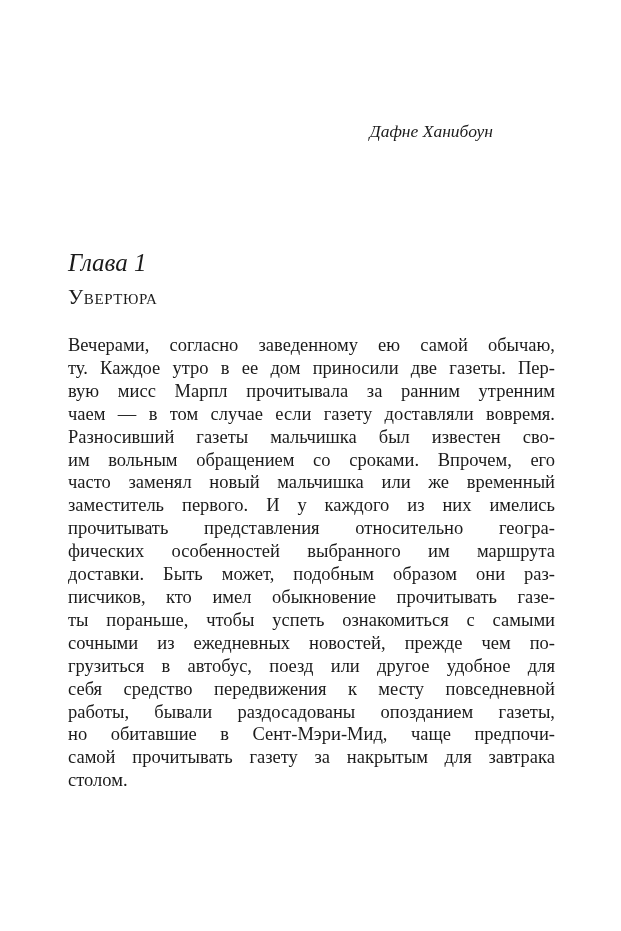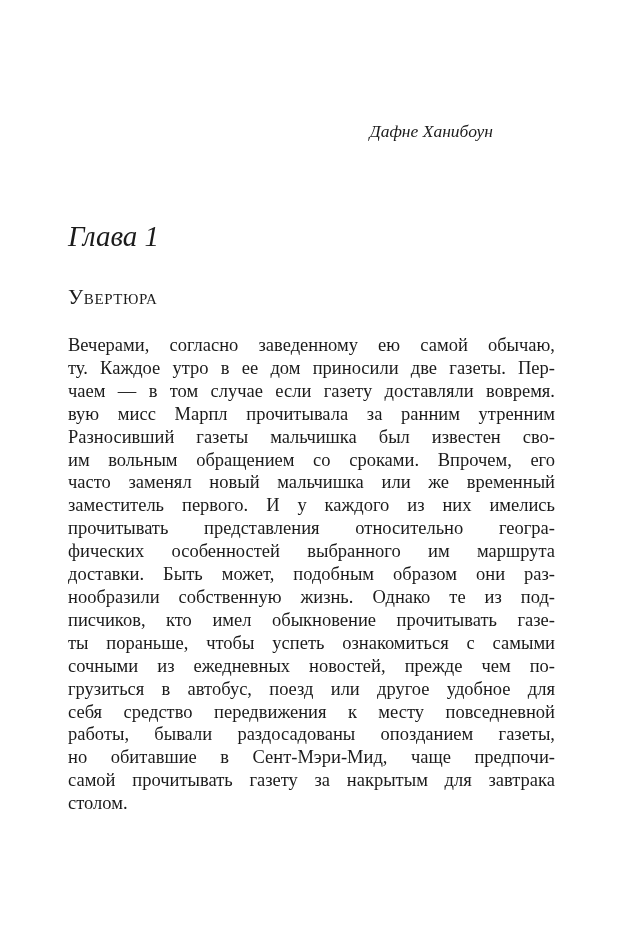--- a/index.html
+++ b/index.html
@@ -21,26 +21,26 @@
     top: 121px;
     left: 0;
     right: 128px;
     text-align: right;
     font-style: italic;
     font-size: 17.5px;
     line-height: 20px;
   }
   .chapter-title {
     position: absolute;
-    top: 222px;
+    top: 249px;
     left: 68px;
     margin: 0;
     font-style: italic;
     font-weight: normal;
-    font-size: 29px;
+    font-size: 25px;
     line-height: 28px;
   }
   .section-title {
     position: absolute;
     top: 285px;
     left: 68px;
     margin: 0;
     font-weight: normal;
     font-variant: small-caps;
     font-size: 21.5px;
@@ -69,30 +69,29 @@
 <div class="page">
   <div class="dedication">Дафне Ханибоун</div>
 
   <h1 class="chapter-title">Глава 1</h1>
 
   <h2 class="section-title">Увертюра</h2>
 
   <div class="body-text">
       <div class="body-line">Вечерами, согласно заведенному ею самой обычаю,</div>
       <div class="body-line">ту. Каждое утро в ее дом приносили две газеты. Пер-</div>
+      <div class="body-line">вую мисс Марпл прочитывала за ранним утренним</div>
       <div class="body-line">чаем — в том случае если газету доставляли вовремя.</div>
-      <div class="body-line">вую мисс Марпл прочитывала за ранним утренним</div>
       <div class="body-line">Разносивший газеты мальчишка был известен сво-</div>
       <div class="body-line">им вольным обращением со сроками. Впрочем, его</div>
       <div class="body-line">часто заменял новый мальчишка или же временный</div>
       <div class="body-line">заместитель первого. И у каждого из них имелись</div>
       <div class="body-line">прочитывать представления относительно геогра-</div>
       <div class="body-line">фических особенностей выбранного им маршрута</div>
       <div class="body-line">доставки. Быть может, подобным образом они раз-</div>
-      <div class="body-line">нообразили собственную жизнь. Однако те из под-</div>
       <div class="body-line">писчиков, кто имел обыкновение прочитывать газе-</div>
       <div class="body-line">ты пораньше, чтобы успеть ознакомиться с самыми</div>
       <div class="body-line">сочными из ежедневных новостей, прежде чем по-</div>
       <div class="body-line">грузиться в автобус, поезд или другое удобное для</div>
       <div class="body-line">себя средство передвижения к месту повседневной</div>
       <div class="body-line">работы, бывали раздосадованы опозданием газеты,</div>
       <div class="body-line">но обитавшие в Сент-Мэри-Мид, чаще предпочи-</div>
       <div class="body-line">самой прочитывать газету за накрытым для завтрака</div>
       <div class="body-line last">столом.</div>
     </div>

